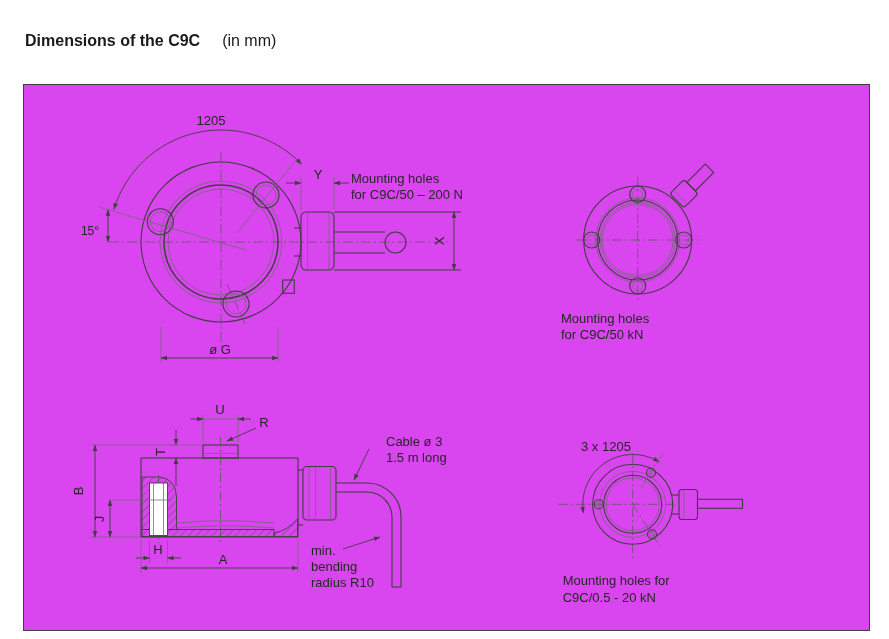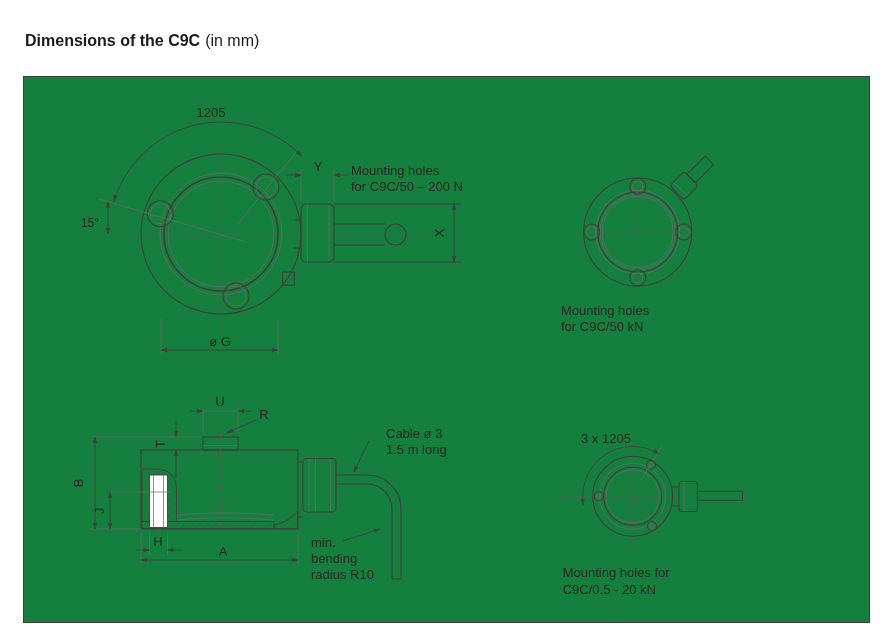--- a/index.html
+++ b/index.html
@@ -1,20 +1,20 @@
 <!DOCTYPE html>
 <html><head>
 <meta charset="utf-8">
 <style>
   html,body{margin:0;padding:0;background:#ffffff;}
   body{width:889px;height:639px;position:relative;font-family:"Liberation Sans",sans-serif;}
   .title{position:absolute;left:25px;top:32px;font-size:16px;color:#1a1a1a;white-space:nowrap;}
   .t-main{font-weight:bold;text-align:right;}
-  .t-suffix{font-weight:normal;margin-left:5px;}
-  .frame{position:absolute;left:23px;top:76px;width:845px;height:545px;border:1.5px solid #3f3f3f;box-sizing:content-box;background:#15803d;}
+  .t-suffix{font-weight:normal;margin-left:22px;}
+  .frame{position:absolute;left:23px;top:84px;width:845px;height:545px;border:1.5px solid #3f3f3f;box-sizing:content-box;background:#d946ef;}
   svg{display:block;}
   .ln{stroke:#3f3f3f;fill:none;stroke-width:1.1;}
   .bold{stroke-width:1.5;}
   .thin{stroke:#6b6b6b;fill:none;stroke-width:0.75;}
   .cl{stroke:#5a5a5a;fill:none;stroke-width:0.8;stroke-dasharray:10 3 2 3;}
   .dim{stroke:#3f3f3f;fill:none;stroke-width:0.9;}
   .hatched{fill:url(#hatch);stroke:#3f3f3f;stroke-width:0.9;}
   svg text{font-family:"Liberation Sans",sans-serif;font-size:13px;fill:#262626;}
   svg text.small{font-size:12px;}
 </style>

